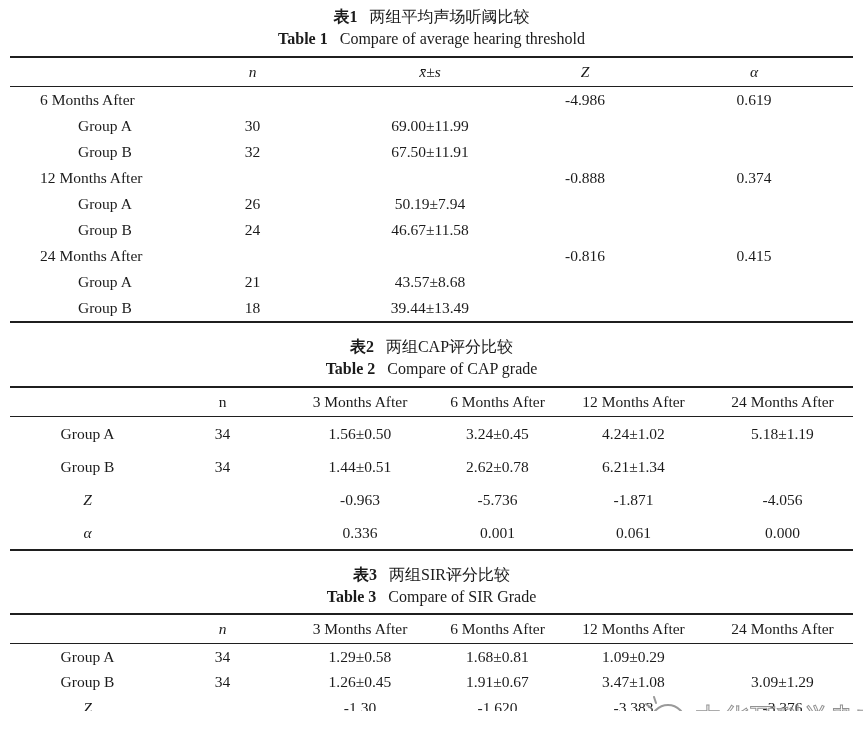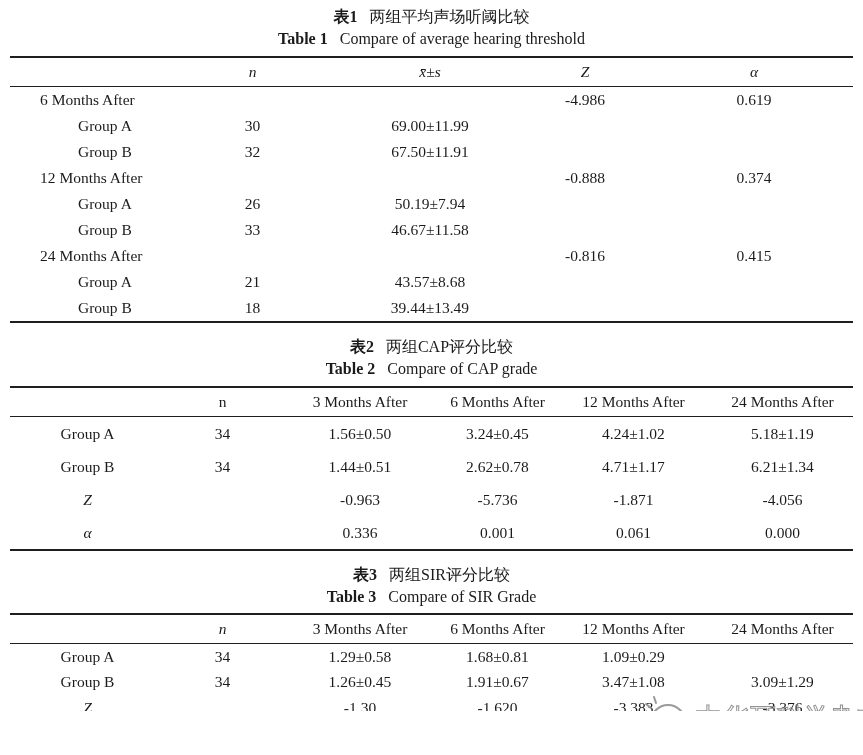--- a/index.html
+++ b/index.html
@@ -91,21 +91,21 @@
       </div>
       <div class="row t1row">
         <div class="c left indent">Group A</div>
         <div class="c">26</div>
         <div class="c">50.19±7.94</div>
         <div class="c"></div>
         <div class="c"></div>
       </div>
       <div class="row t1row">
         <div class="c left indent">Group B</div>
-        <div class="c">33</div>
+        <div class="c">24</div>
         <div class="c">46.67±11.58</div>
         <div class="c"></div>
         <div class="c"></div>
       </div>
       <div class="row t1row">
         <div class="c left">24 Months After</div>
         <div class="c"></div>
         <div class="c"></div>
         <div class="c">-0.816</div>
         <div class="c">0.415</div>
@@ -149,21 +149,20 @@
         <div class="c">1.56±0.50</div>
         <div class="c">3.24±0.45</div>
         <div class="c">4.24±1.02</div>
         <div class="c">5.18±1.19</div>
       </div>
       <div class="row t2row">
         <div class="c">Group B</div>
         <div class="c">34</div>
         <div class="c">1.44±0.51</div>
         <div class="c">2.62±0.78</div>
-        <div class="c">4.71±1.17</div>
         <div class="c">6.21±1.34</div>
       </div>
       <div class="row t2row">
         <div class="c math">Z</div>
         <div class="c"></div>
         <div class="c">-0.963</div>
         <div class="c">-5.736</div>
         <div class="c">-1.871</div>
         <div class="c">-4.056</div>
       </div>

